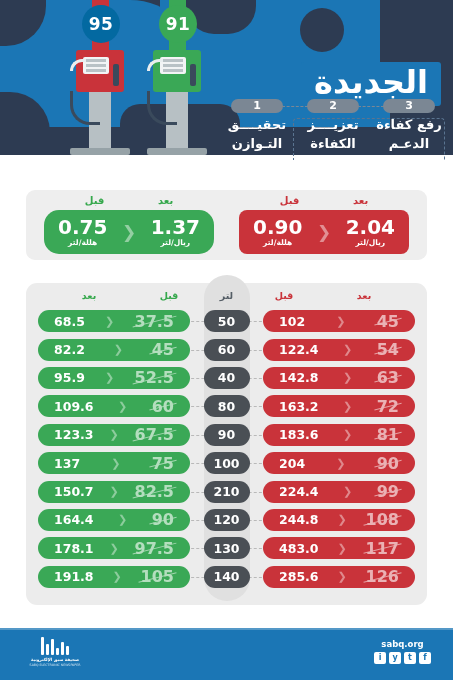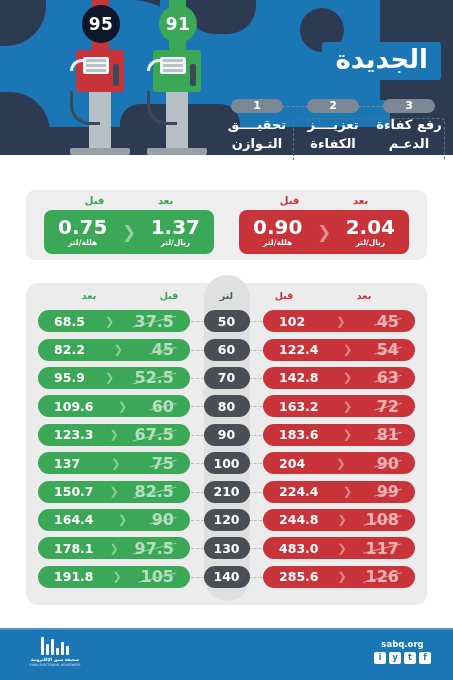--- a/index.html
+++ b/index.html
@@ -88,22 +88,22 @@
 
   
   .title-wrap { position: absolute; right: 12px; top: 22px; text-align: left; }
   .title-bar1 {
     display: inline-block; background: #8c8c8c; color: #ffffff;
     font-size: 26px; font-weight: bold; padding: 3px 13px 6px 13px;
     border-radius: 3px; line-height: 1.1; direction: rtl;
   }
   .title-bar2 {
     display: inline-block; background: #1b76b5; color: #ffffff;
-    font-size: 26px; font-weight: bold; padding: 3px 13px 6px 13px;
-    border-radius: 3px; line-height: 1.1; margin-top: 1px; direction: rtl;
+    font-size: 32px; font-weight: bold; padding: 3px 13px 6px 13px;
+    border-radius: 3px; line-height: 1.1; margin-top: 21px; direction: rtl;
   }
   .subtitle {
     margin-top: 8px; color: #e3e9ee; font-size: 10px;
     direction: rtl; text-align: left; font-weight: bold;
   }
   .dashbox {
     position: absolute; right: 8px; top: 118px;
     width: 152px; height: 42px;
     border: 1px dashed #5a7490; border-bottom: none;
     border-radius: 4px 4px 0 0;
@@ -149,21 +149,21 @@
   .sum-head.red { color: #c9333a; }
   .sum-head.green { color: #35a84c; }
   .sum-bar {
     position: absolute; left: 8px; right: 8px; top: 20px; height: 44px;
     border-radius: 8px;
     display: flex; flex-direction: row-reverse;
     align-items: center; justify-content: space-between;
     padding: 0 14px;
   }
   .sum-bar.red { background: #c9333a; }
-  .sum-bar.green { background: #3aa856; }
+  .sum-bar.green { background: #3aa856; border-radius: 15px; }
   .sum-cell { text-align: center; color: #ffffff; line-height: 1.05; }
   .sum-val { font-size: 20px; font-weight: bold; }
   .sum-unit { font-size: 7.5px; font-weight: bold; direction: rtl; margin-top: 1px; }
   .chev {
     color: #ffffff; opacity: .45; font-size: 17px; font-weight: bold;
     line-height: 1;
   }
 
   
   .table-panel {
@@ -285,21 +285,21 @@
     </div>
 
     <div class="ground"></div>
     <div class="ground-white"></div>
 
     <div class="pump-unit" style="left:64px;">
       <div class="pole" style="left:28px;">
         <div class="pole-top" style="background:#c9333a;"></div>
         <div class="pole-bot"></div>
       </div>
-      <div class="badge" style="left:18px;bottom:112px;background:#0f172a;">95</div>
+      <div class="badge" style="left:18px;bottom:112px;background:#0369a1;">95</div>
       <div class="base" style="left:25px;"></div>
       <div class="base-foot" style="left:6px;"></div>
       <div class="pump-body" style="left:12px;bottom:63px;background:#c9333a;">
         <div class="pump-screen">
             <i></i>
             <i></i>
             <i></i>
           </div>
         <div class="nozzle" style="right:5px;top:14px;"></div>
       </div>
@@ -436,21 +436,21 @@
           </div>
         </div>
         <div class="row">
           <div class="dash-l"></div>
           <div class="dash-r"></div>
           <div class="pill red">
             <span class="after">142.8</span>
             <span class="mini-chev">❮</span>
             <span class="before">63</span>
           </div>
-          <div class="litre-pill">70</div>
+          <div class="litre-pill">40</div>
           <div class="pill green">
             <span class="after">95.9</span>
             <span class="mini-chev">❮</span>
             <span class="before">52.5</span>
           </div>
         </div>
         <div class="row">
           <div class="dash-l"></div>
           <div class="dash-r"></div>
           <div class="pill red">

